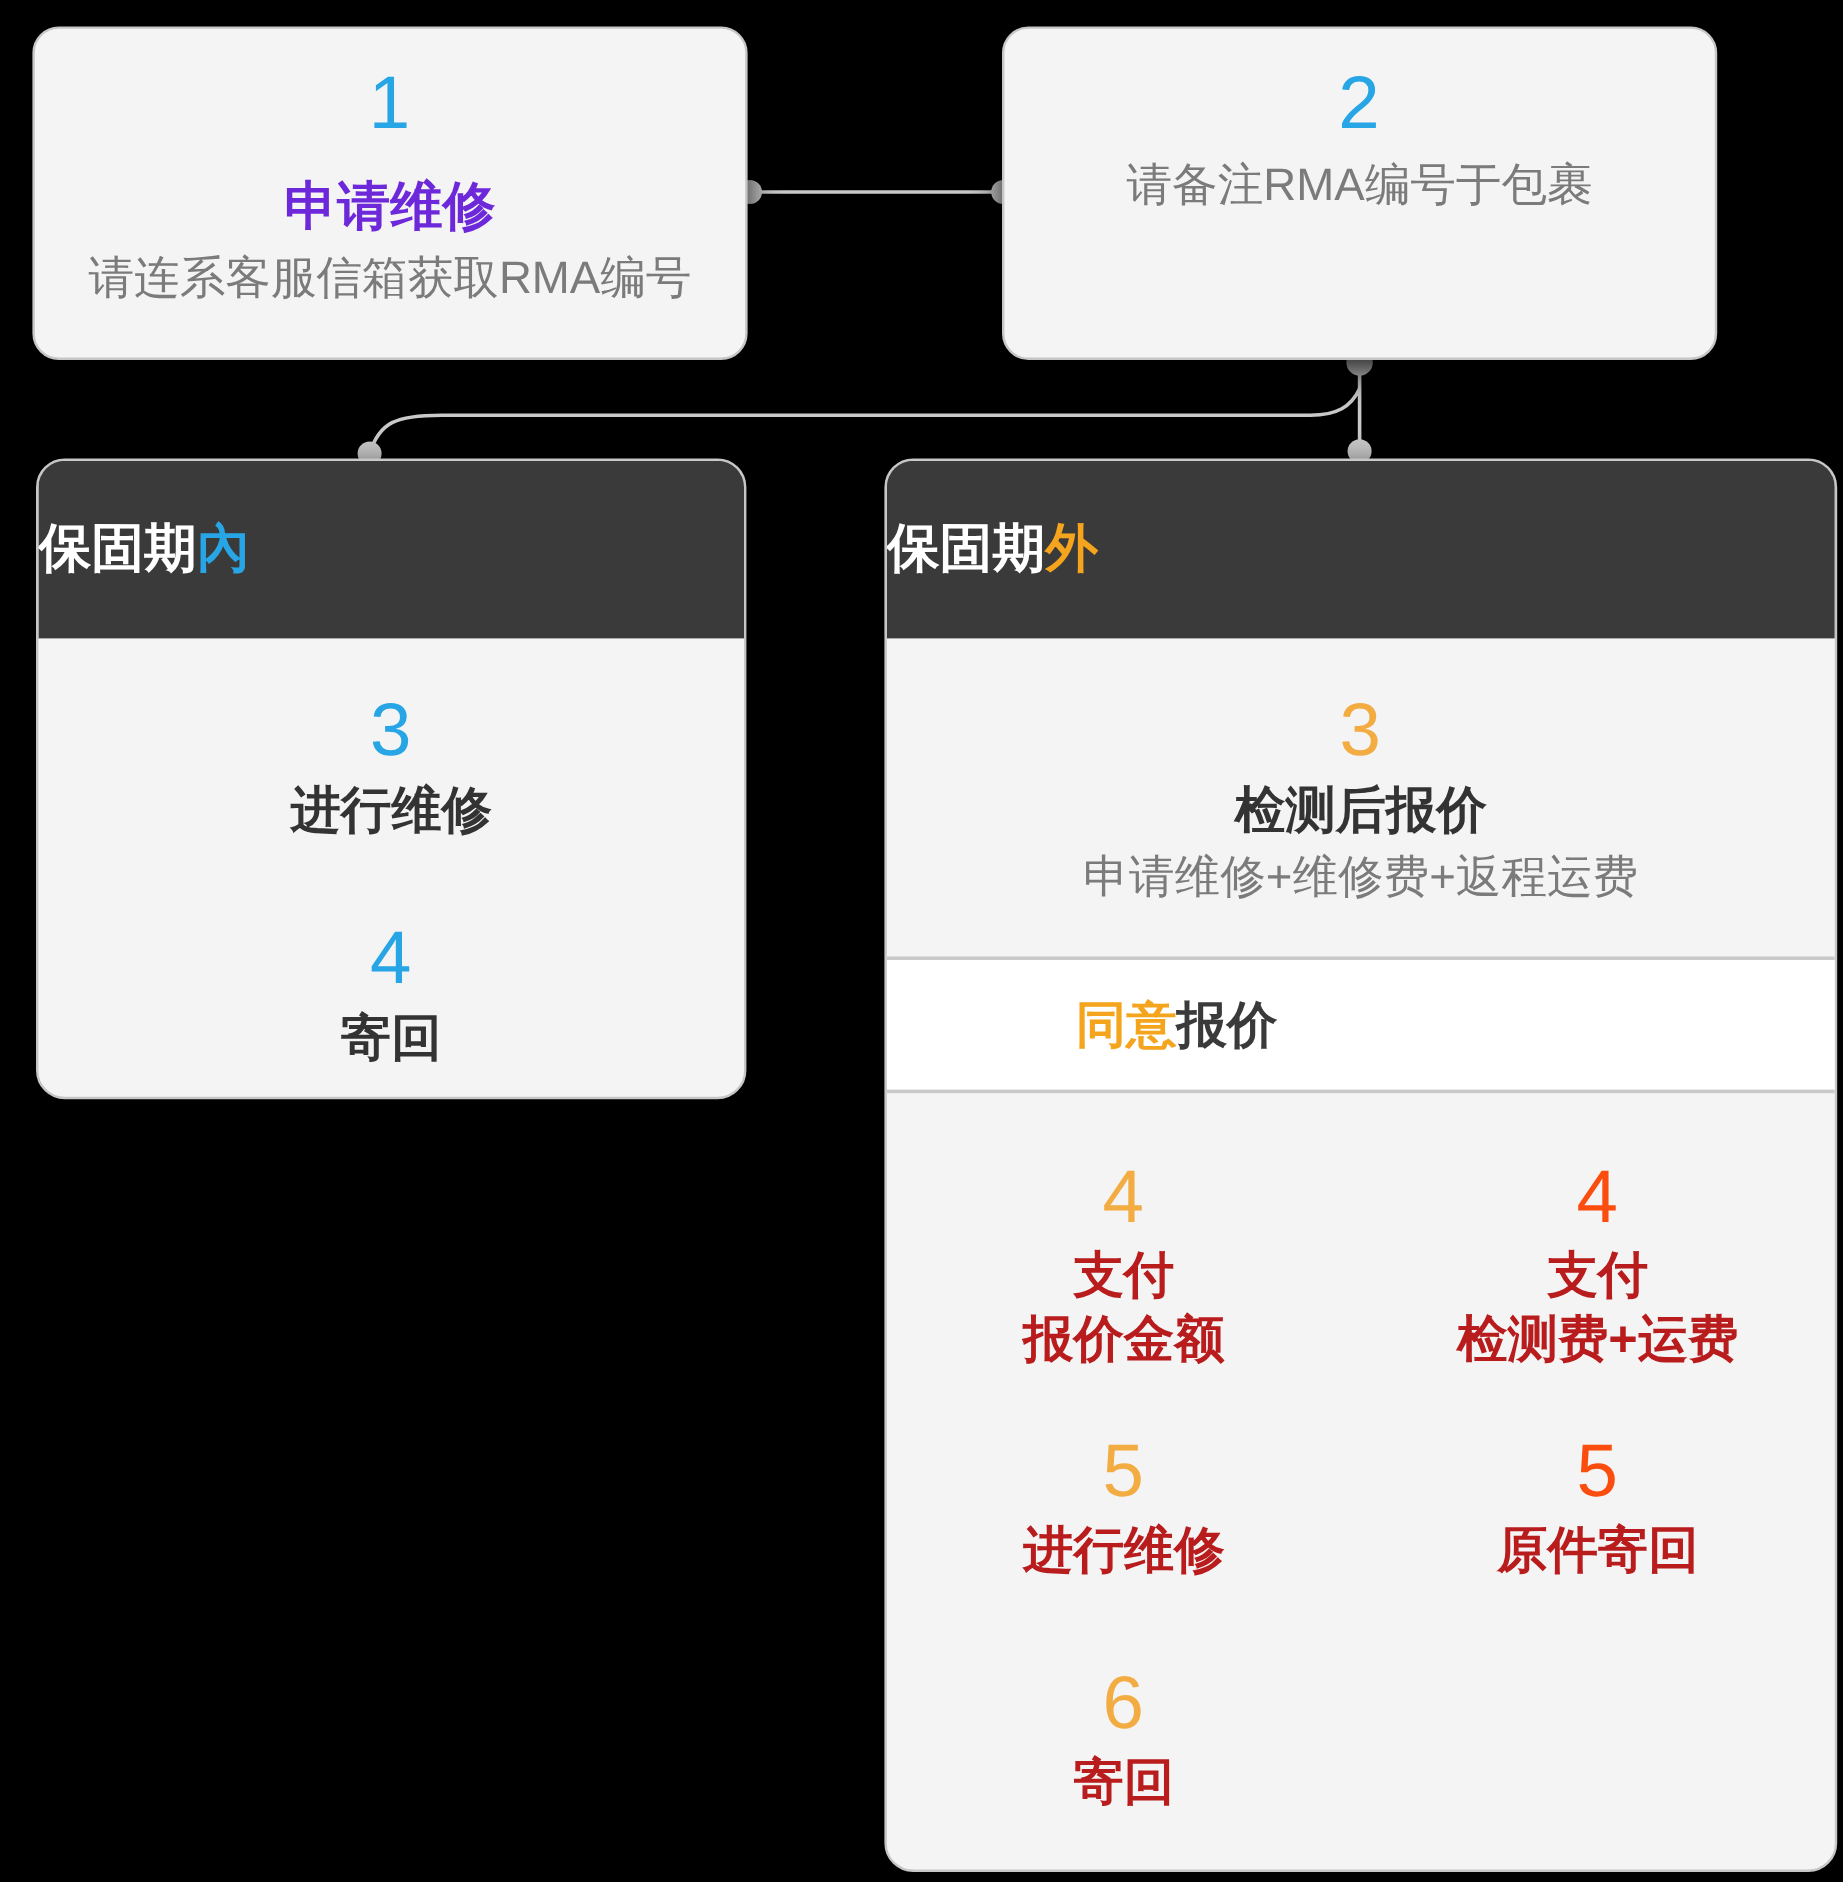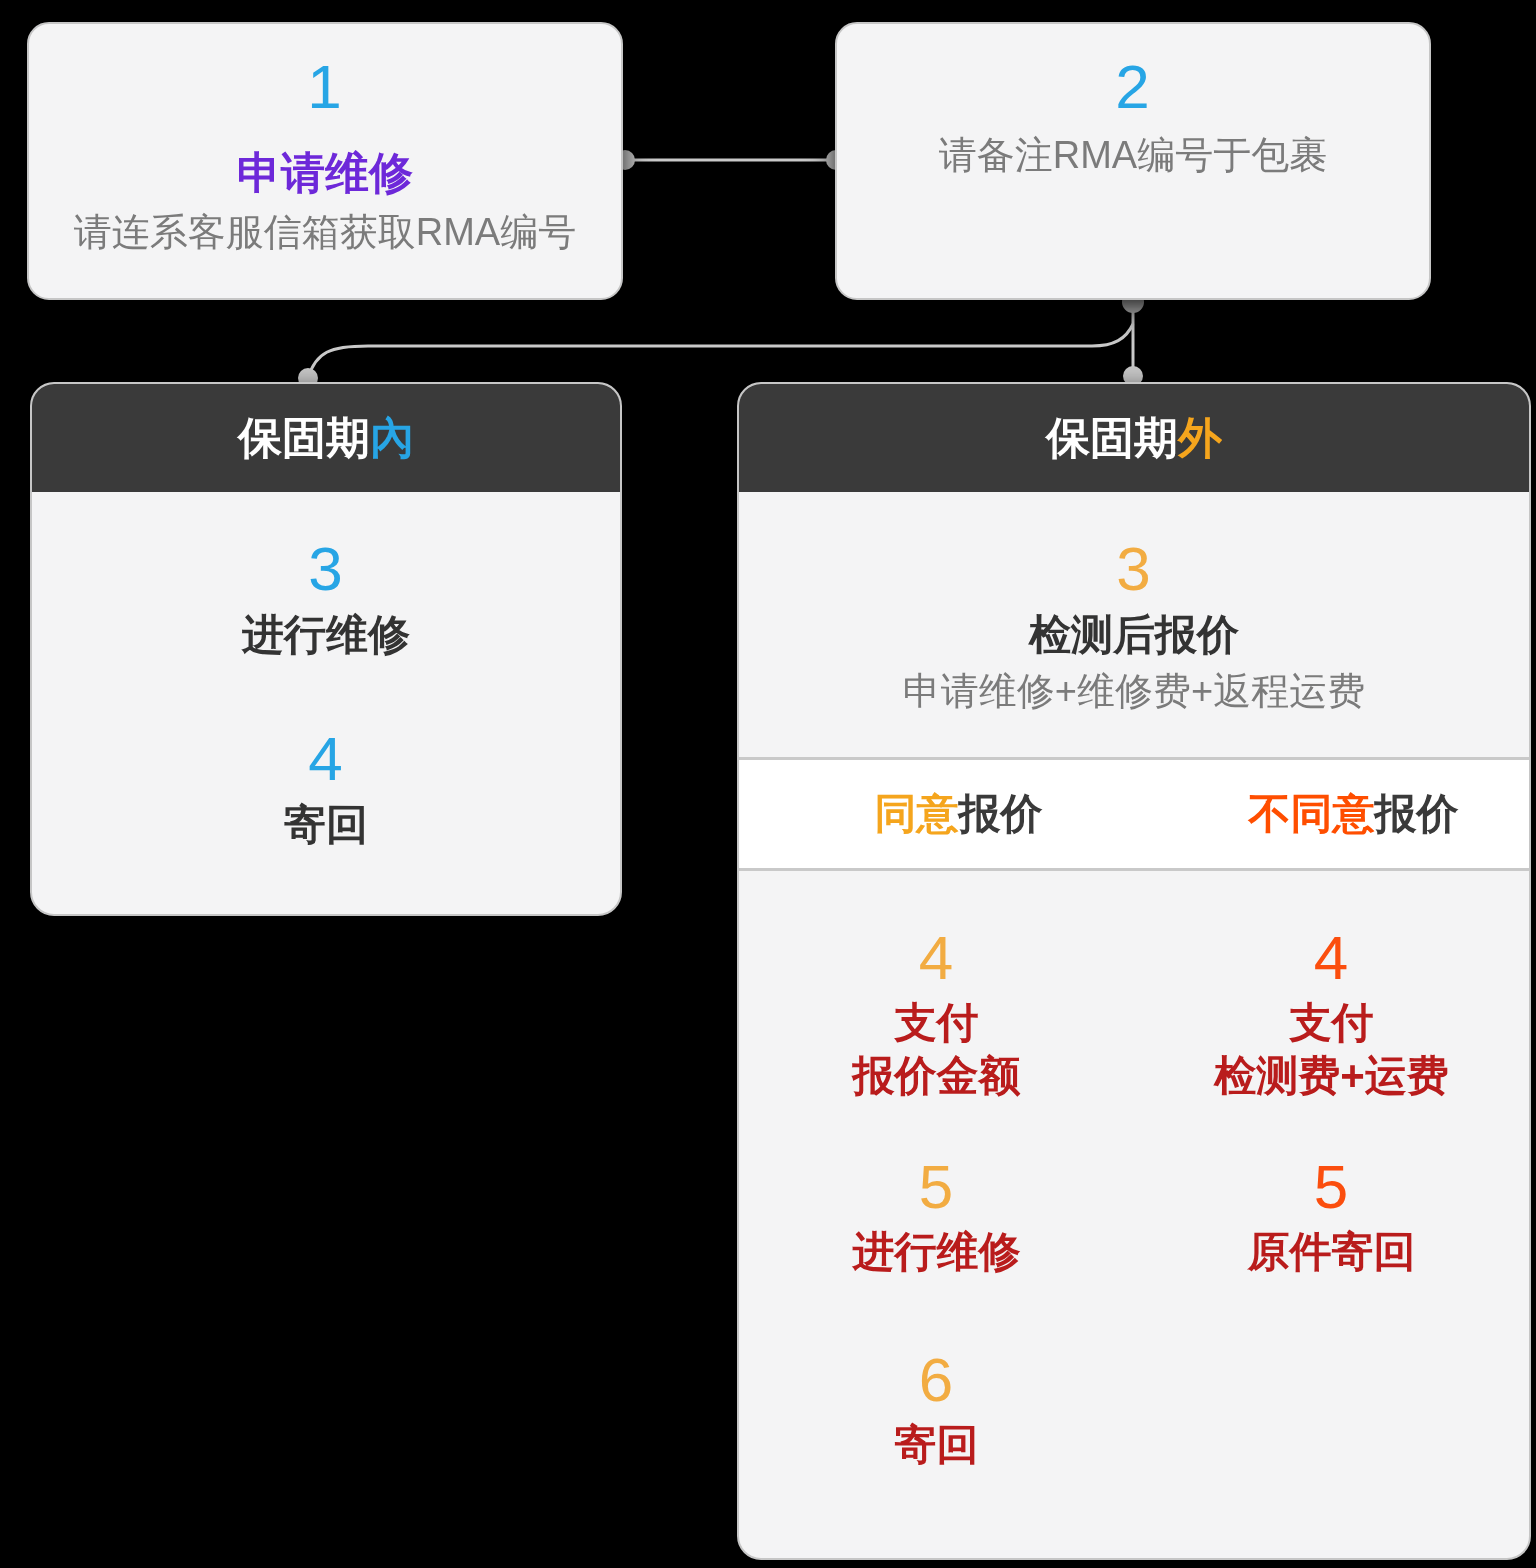--- a/index.html
+++ b/index.html
@@ -19,21 +19,21 @@
   #card-in{left:30px;top:382px;width:592px;height:534px;}
   #card-out{left:737px;top:382px;width:794px;height:1178px;}
   .num{font-size:62px;line-height:1;font-weight:300;letter-spacing:1px;}
   .num-blue{color:#27a5e5;}
   .num-amber{color:#f2ac42;}
   .num-orange{color:#fb4e0e;}
   .step-title{font-size:44px;line-height:1;font-weight:bold;color:#6d28d9;margin-top:33px;}
   .step-desc{font-size:38px;line-height:1;color:#7b7b7b;margin-top:18px;}
   .top-num{margin-top:32px;}
   .card-header{
-    height:108px;background:#3a3a3a;display:flex;align-items:center;justify-content:center;
+    height:148px;background:#3a3a3a;display:flex;align-items:center;
     font-size:44px;font-weight:bold;color:#fff;line-height:1;
   }
   .hl-blue{color:#27a5e5;}
   .hl-amber{color:#f5a51d;}
   .hl-orange{color:#ff4e00;}
   .body-title{font-size:42px;line-height:1;font-weight:bold;color:#333;margin-top:14px;}
   .body-desc{font-size:38px;line-height:1;color:#7b7b7b;margin-top:16px;}
   .mt46{margin-top:46px;}
   .mt72{margin-top:72px;}
   .choice-band{
@@ -98,23 +98,20 @@
     <div style="padding-bottom:47px;">
       <div class="num num-amber mt46">3</div>
       <div class="body-title">检测后报价</div>
       <div class="body-desc">申请维修+维修费+返程运费</div>
     </div>
 
     <div class="choice-band">
       <div class="choice-cell">
         <span class="hl-amber">同意</span><span>报价</span>
       </div>
-      <div class="choice-cell">
-        <span class="hl-orange">不同意</span><span>报价</span>
-      </div>
     </div>
 
     <div class="cols">
       <div class="col">
         <div class="num num-amber">4</div>
         <div class="step-text">
           <div>支付</div>
           <div>报价金额</div>
         </div>
         <div class="num num-amber row5">5</div>

